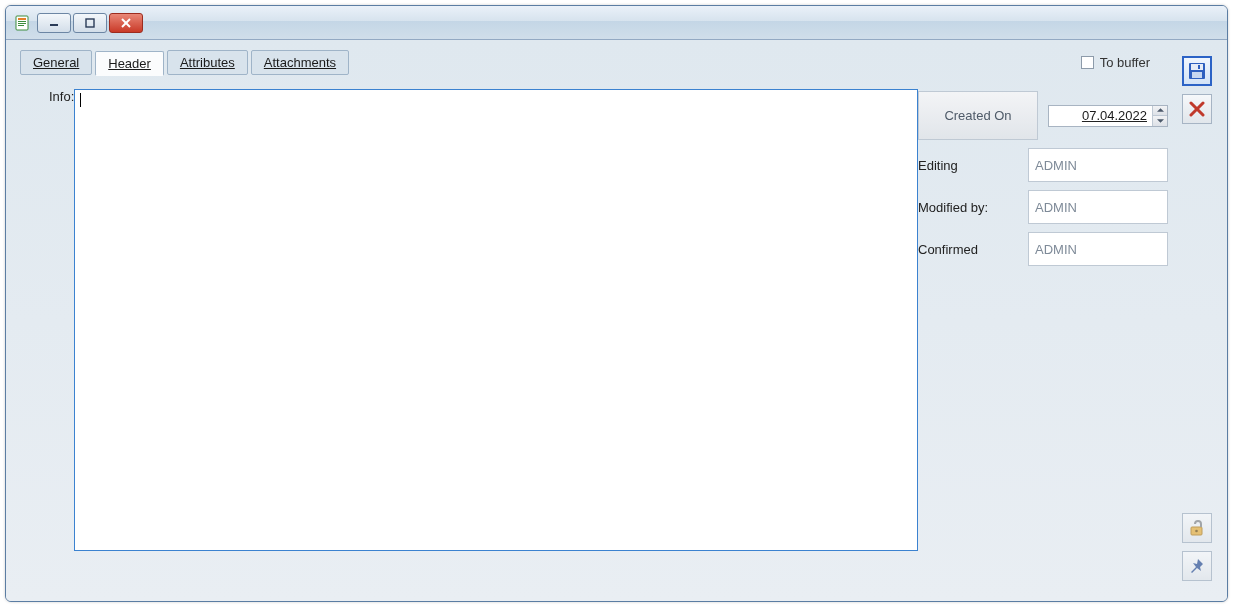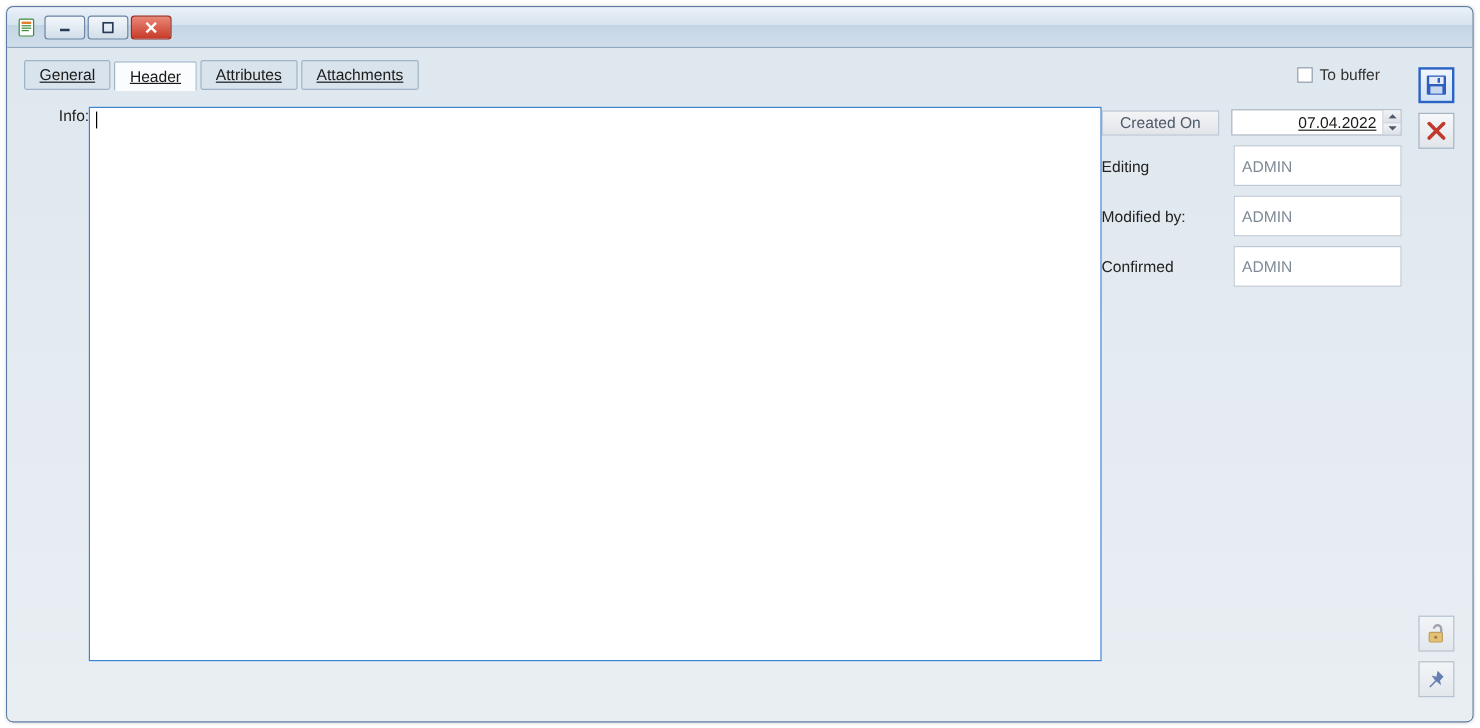--- a/index.html
+++ b/index.html
@@ -147,26 +147,26 @@
   .meta-row {
     display: flex;
     align-items: center;
     gap: 10px;
   }
   .meta-label {
     width: 100px;
     color: #222;
   }
   .meta-btn-label {
-    width: 98px;
+    width: 120px;
     border: 1px solid #BFC9D4;
     background: linear-gradient(to bottom,#F3F4F6,#E1E5EA);
     color: #4E5A68;
     text-align: center;
-    padding: 2px 0;
+    padding: 16px 0;
     cursor: pointer;
   }
   .meta-input {
     flex: 1;
     border: 1px solid #BFC9D4;
     background: #fff;
     color: #7E8A98;
     height: 34px;
     display: flex;
     align-items: center;

